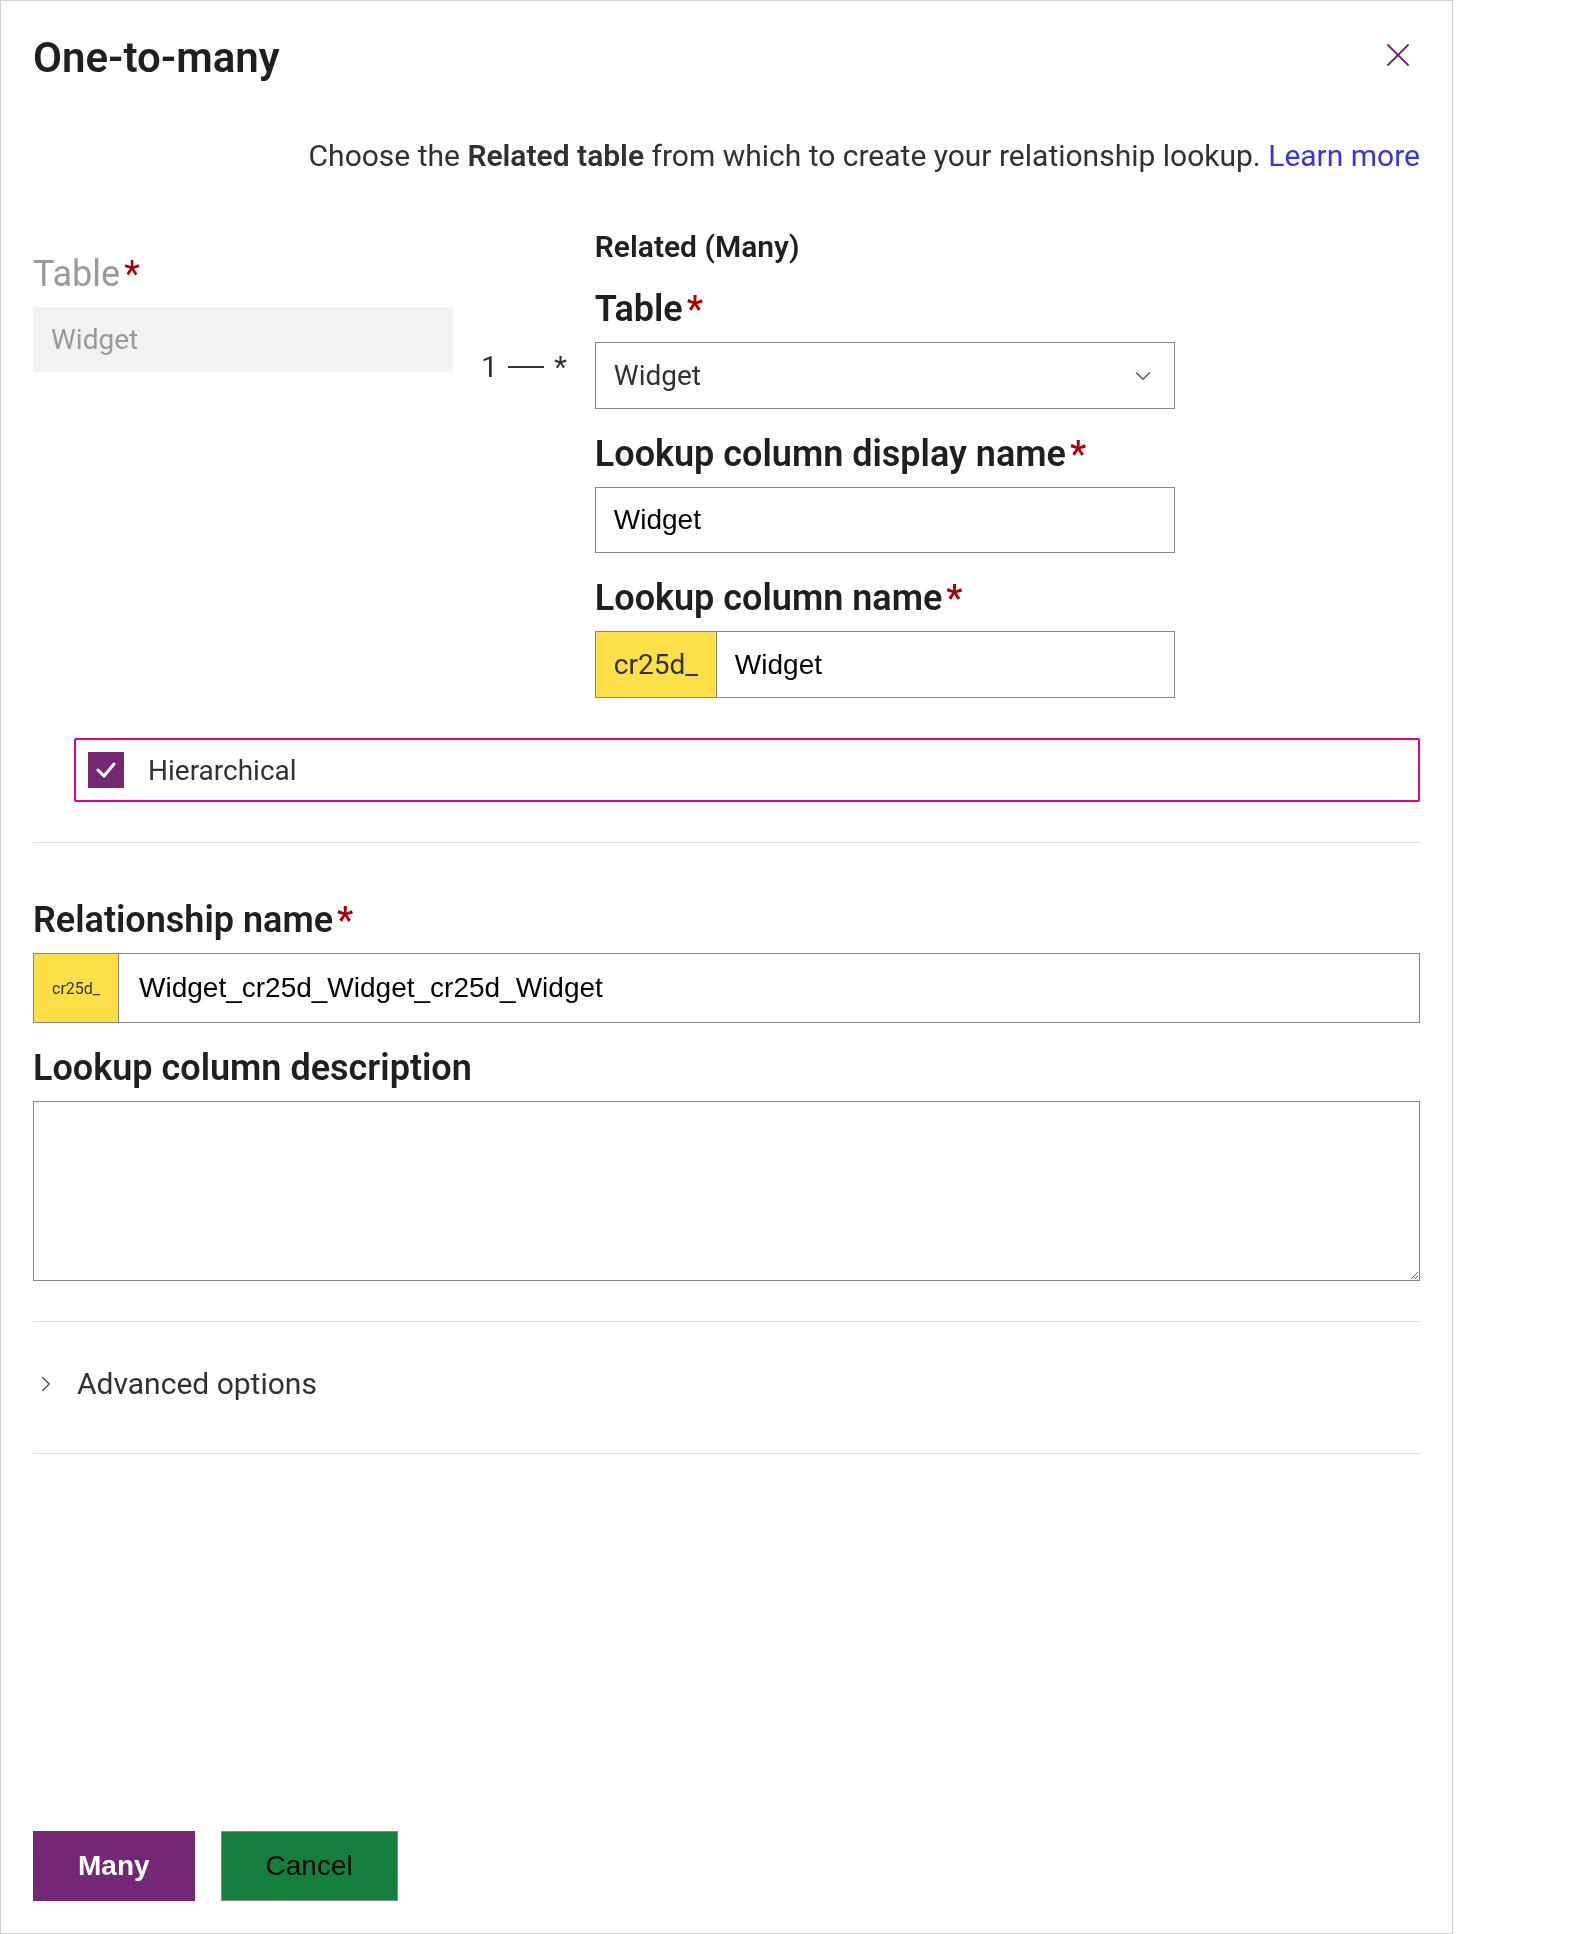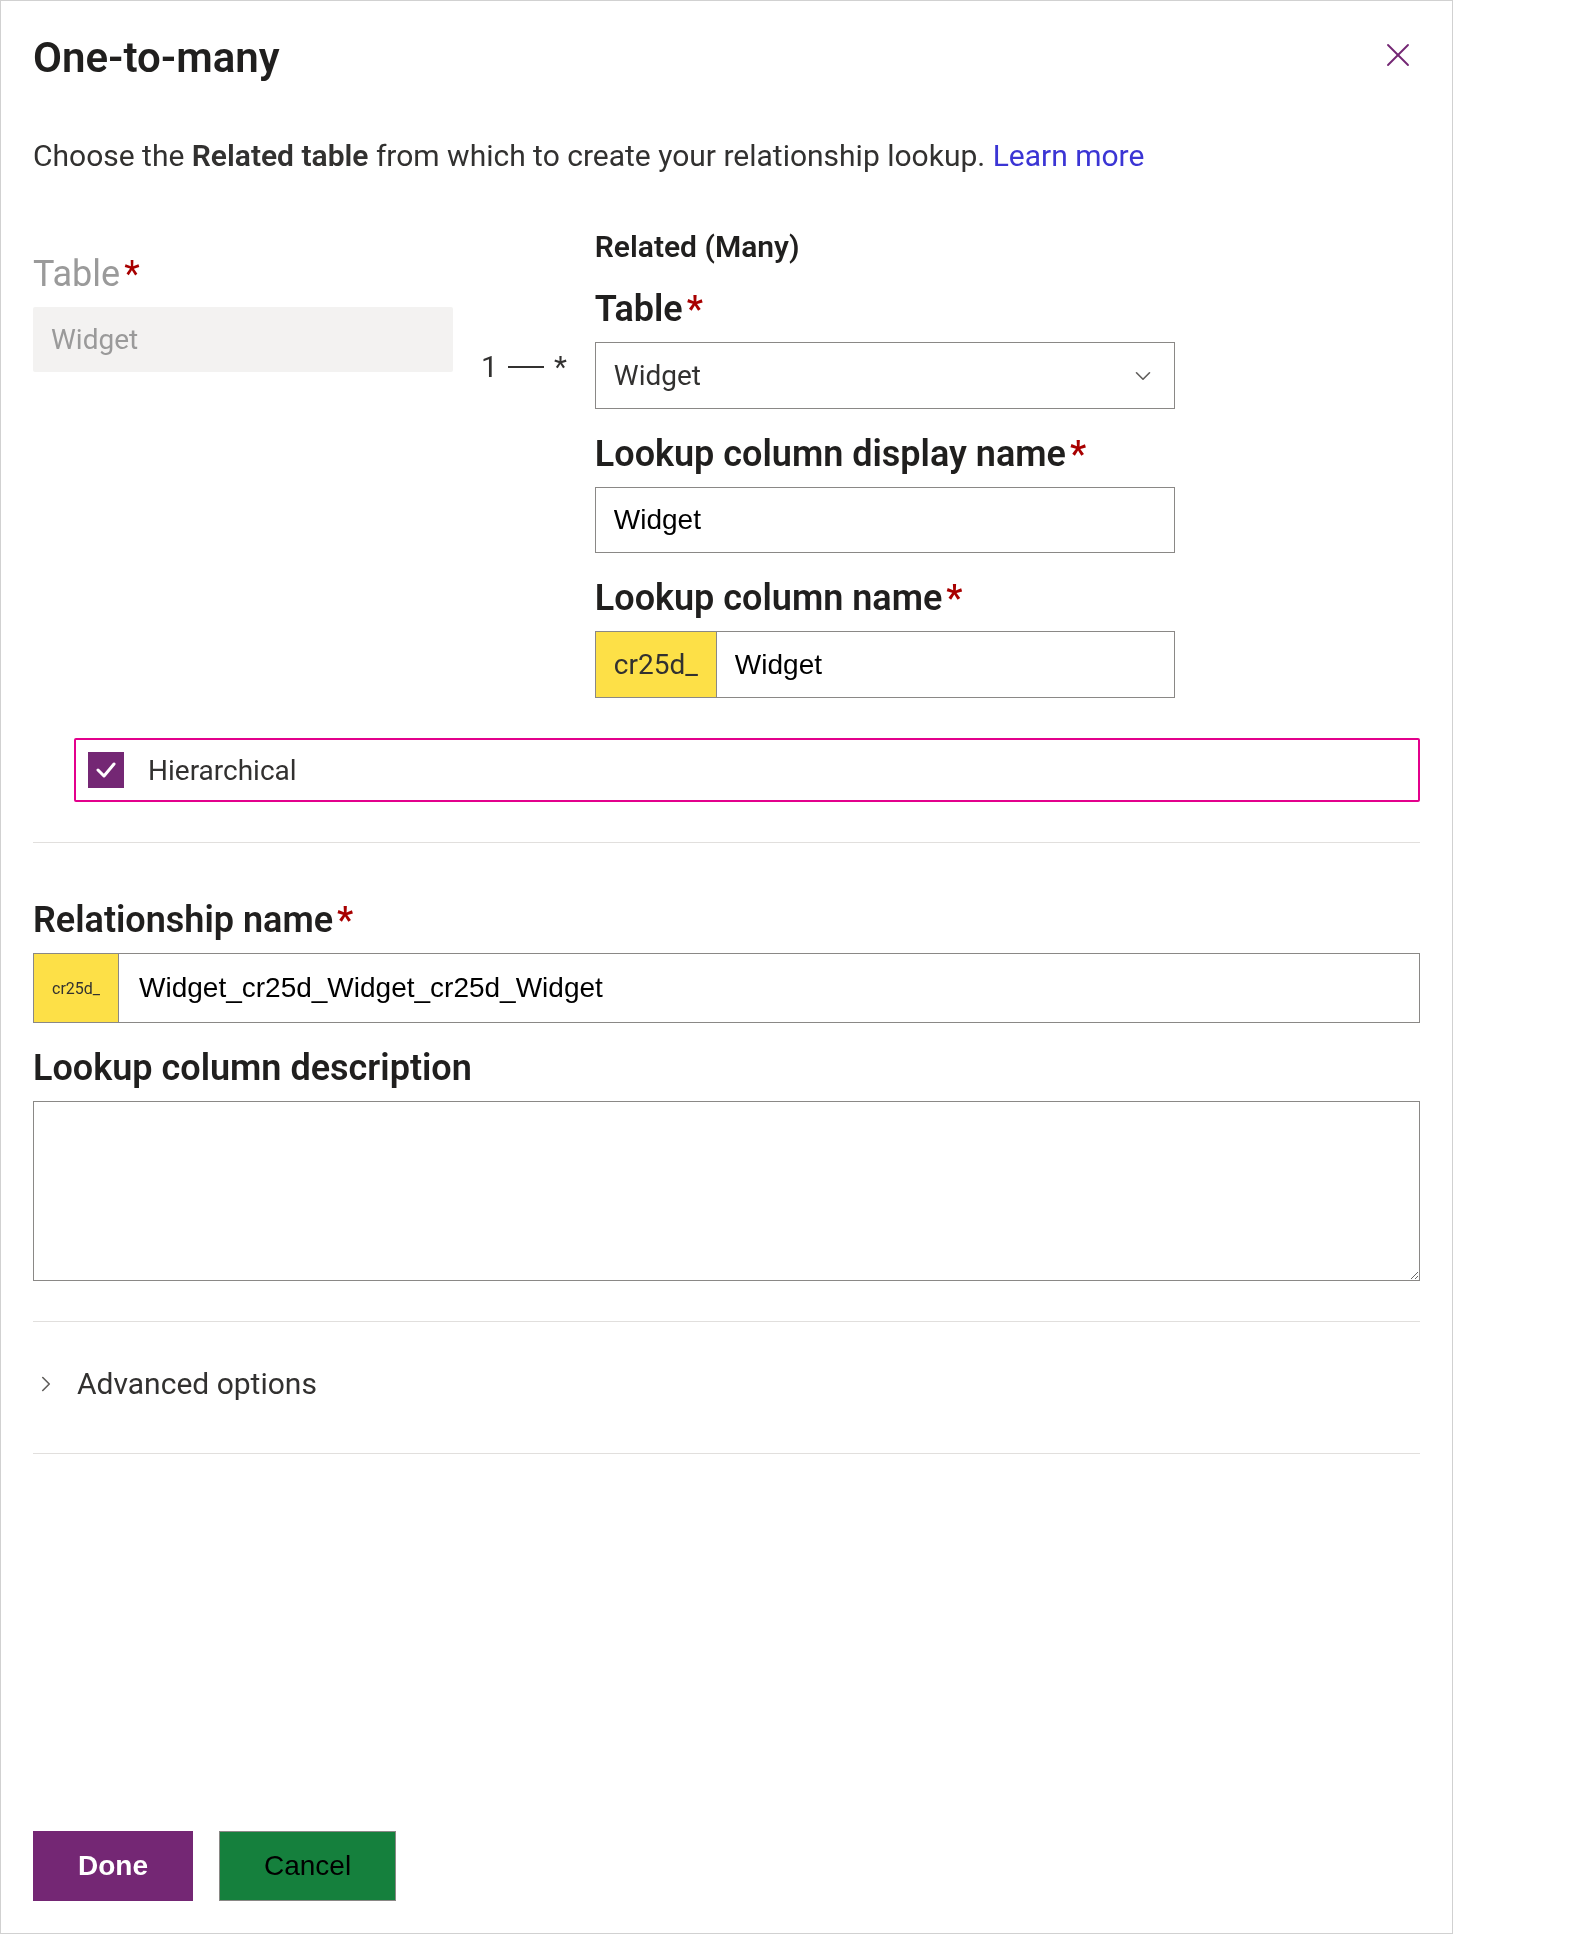--- a/index.html
+++ b/index.html
@@ -40,20 +40,21 @@
     display: flex;
     align-items: center;
     justify-content: center;
   }
   .close-btn svg { stroke: #742774; }
   .intro {
     font-size: 30px;
     margin-top: 56px;
     margin-bottom: 56px;
     color: #323130;
+    text-align: right;
   }
   .intro .bold { font-weight: 600; }
   .intro a { color: #3b35d4; text-decoration: none; }
   .cols {
     display: flex;
     align-items: flex-start;
     gap: 28px;
   }
   .col-current { flex: 0 0 420px; }
   .col-rel { display:flex; flex-direction:column; align-items:center; padding-top:120px; }
@@ -294,17 +295,17 @@
       <polyline points="9 6 15 12 9 18"></polyline>
     </svg>
     <span>Advanced options</span>
   </div>
 
   <hr class="divider">
 
   <div class="spacer"></div>
 
   <div class="footer">
-    <button class="btn primary">Done</button>
+    <button class="btn primary">Many</button>
     <button class="btn">Cancel</button>
   </div>
 
 </div>
 
 </body></html>

